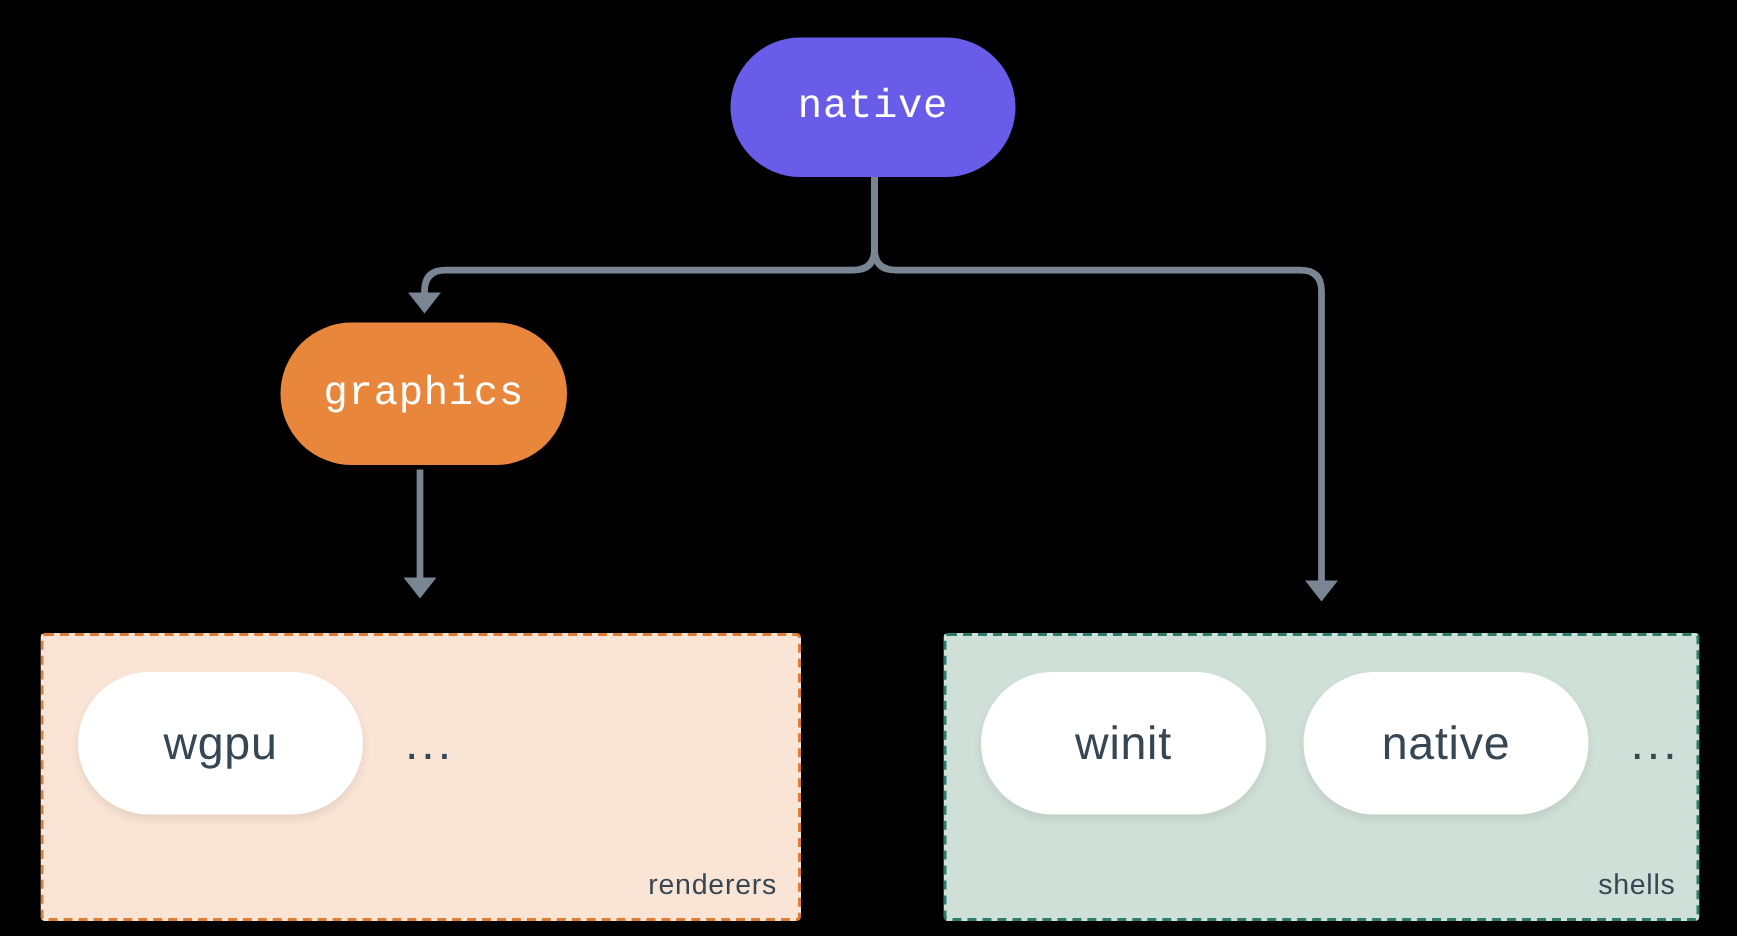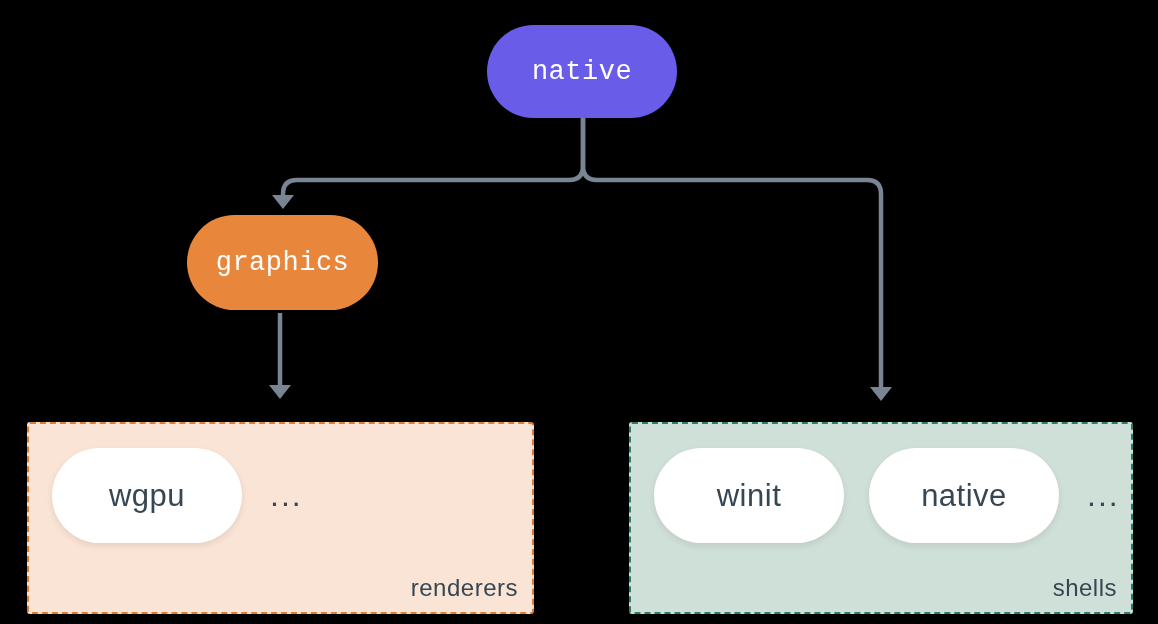--- a/index.html
+++ b/index.html
@@ -104,21 +104,21 @@
   .ellipsis {
     font-size: 32px;
     color: #374653;
     letter-spacing: 2px;
     padding-left: 3px;
   }
   .group-label {
     position: absolute;
     right: 14px;
     bottom: 10px;
-    font-size: 24px;
+    font-size: 19px;
     letter-spacing: 0.5px;
     color: #374653;
   }
 </style>
 </head>
 <body>
 
 <div class="canvas" style="background-color: rgb(0, 0, 0);">
 
   <svg class="connectors" viewBox="0 0 1158 624">

